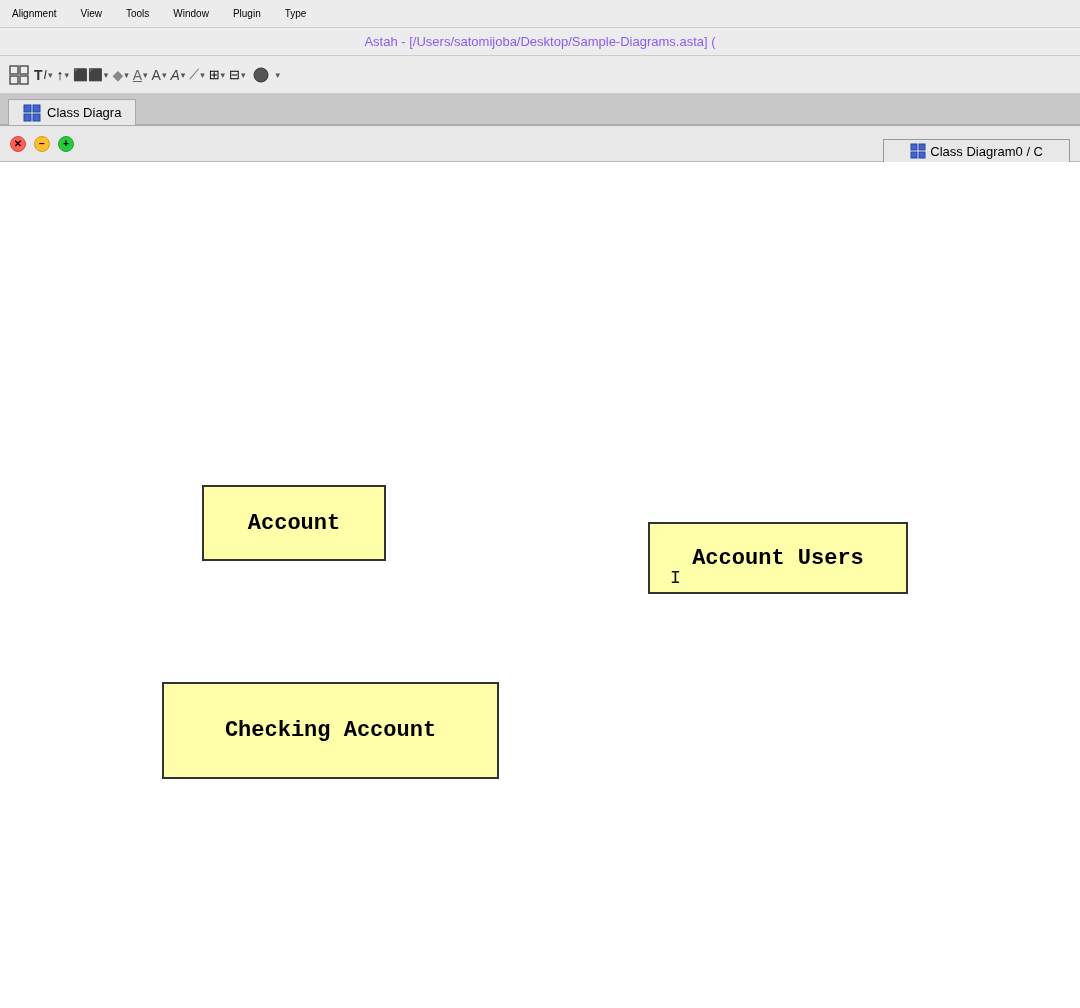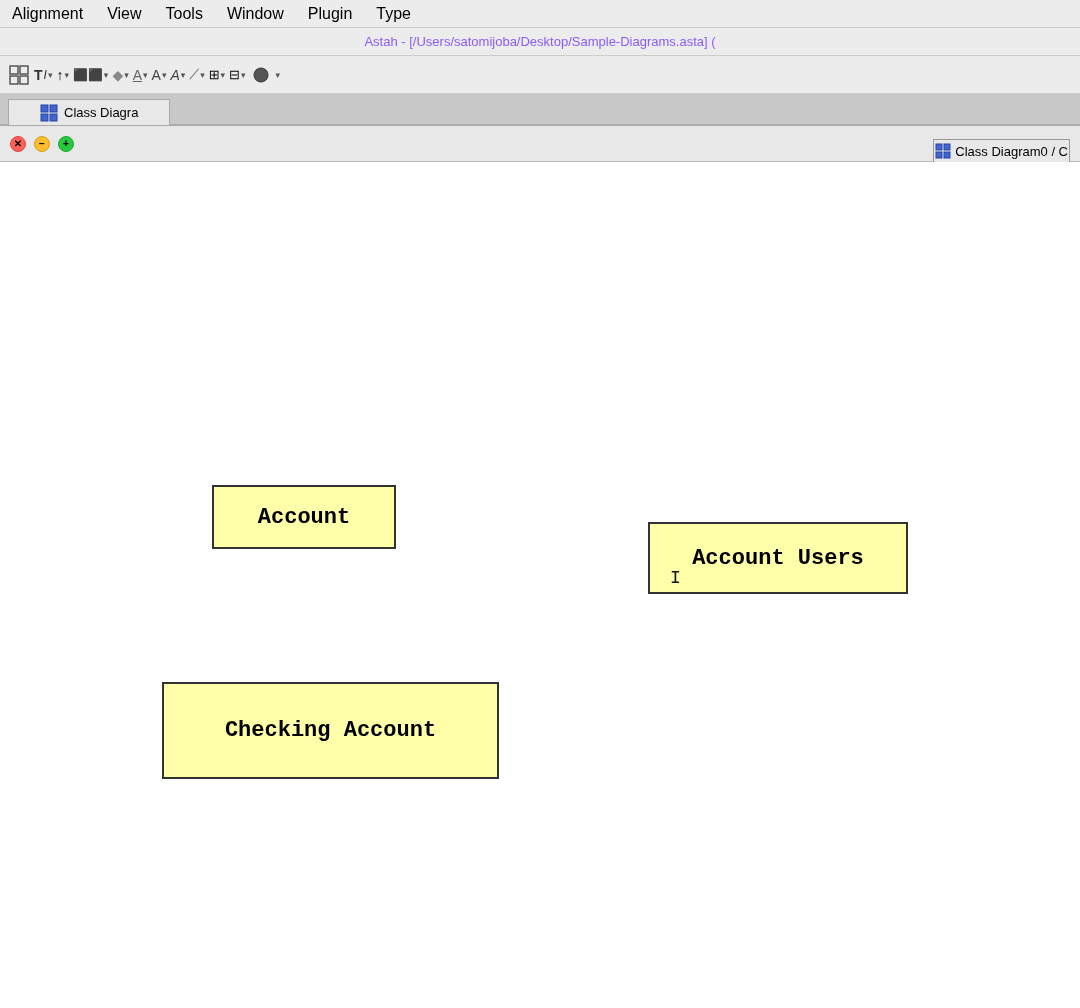--- a/index.html
+++ b/index.html
@@ -16,21 +16,21 @@
     .menu-bar {
       background: #ececec;
       height: 28px;
       display: flex;
       align-items: center;
       padding: 0 12px;
       gap: 24px;
       border-bottom: 1px solid #ccc;
     }
     .menu-item {
-      font-size: 16px;
+      font-size: 10px;
       color: #000;
       cursor: pointer;
     }
 
     
     .title-bar {
       background: #ececec;
       height: 28px;
       display: flex;
       align-items: center;
@@ -79,35 +79,35 @@
       display: flex;
       align-items: flex-end;
       padding: 0 0 0 8px;
       border-bottom: 2px solid #aaa;
       position: relative;
     }
     .tab {
       background: #e8e8e8;
       border: 1px solid #aaa;
       border-bottom: none;
-      padding: 4px 31px;
+      padding: 4px 14px;
       font-size: 13px;
       cursor: pointer;
       display: flex;
       align-items: center;
       gap: 6px;
       height: 26px;
       position: relative;
       top: 1px;
     }
     .inner-tab {
       background: #e8e8e8;
       border: 1px solid #999;
       border-bottom: none;
-      padding: 4px 1px;
+      padding: 4px 26px;
       font-size: 13px;
       cursor: pointer;
       display: flex;
       align-items: center;
       gap: 4px;
       height: 24px;
       position: relative;
       top: 1px;
       justify-content: space-between;
     }
@@ -406,21 +406,21 @@
         <rect x="1" y="1" width="14" height="14" fill="none" stroke="#555" stroke-width="1.5"></rect>
       </svg>
   </div>
   <div class="draw-btn">
       <span class="draw-small-arrow">▾</span>
     </div>
 </div>
 
 <div class="canvas-area">
 
-  <div class="uml-class" style="left: 212px; top: 323px; width: 184px; height: 64px;">
+  <div class="uml-class" style="left: 202px; top: 323px; width: 184px; height: 76px;">
     <span>Account</span>
   </div>
 
   <div class="uml-class" style="left: 648px; top: 360px; width: 260px; height: 72px;">
     <span>Account Users</span>
 
     <div style="position:absolute; left:20px; bottom:4px; font-size:18px; color:#111; font-weight:normal;">I</div>
   </div>
 
   <div class="uml-class" style="left: 162px; top: 520px; width: 337px; height: 97px;">

